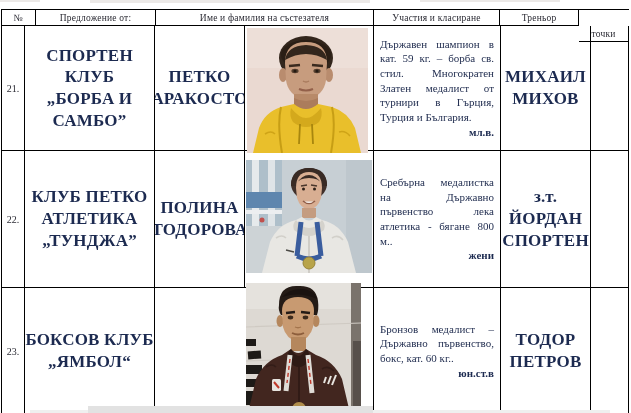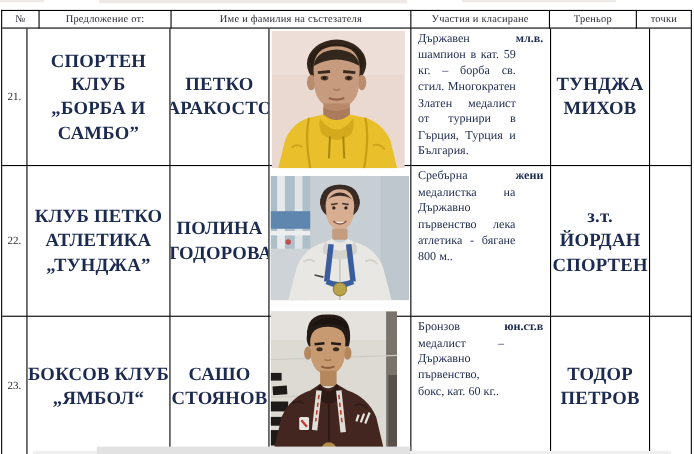--- a/index.html
+++ b/index.html
@@ -18,23 +18,23 @@
     display:flex;align-items:center;justify-content:center;
     color:#243052;overflow:hidden;
   }
   .cell.nb{border-bottom:none;}
   .hcell{font-size:9.5px;color:#2a2a33;letter-spacing:0.2px;}
   .numcell{font-size:10px;color:#2a2a33;}
   .strong{
     font-weight:bold;font-size:17px;line-height:1.28;color:#1c2a50;
     text-align:center;white-space:pre-line;letter-spacing:0.2px;
   }
-  .rescell{flex-direction:row;align-items:stretch;justify-content:center;padding:2px 6px;}
+  .rescell{flex-direction:column;align-items:stretch;justify-content:center;padding:2px 6px;}
   .restext{font-size:11px;line-height:1.33;text-align:justify;color:#243052;}
-  .rescat{font-size:11px;line-height:1.33;font-weight:bold;text-align:left;color:#1c2a50;}
+  .rescat{font-size:11px;line-height:1.33;font-weight:bold;text-align:right;color:#1c2a50;margin-left:16px;}
   .photo{position:absolute;z-index:5;}
   .photo svg{display:block;}
   .bottom-strip{position:absolute;z-index:6;background:#e2e2e2;}
   .bottom-line{position:absolute;z-index:6;background:#efefef;}
 </style>
 </head>
 <body>
 
 <div class="page">
 
@@ -52,42 +52,42 @@
       </div>
     <div class="cell hcell" style="left:34px;top:0;width:120px;height:16px;">
         <span>Предложение от:</span>
       </div>
     <div class="cell hcell" style="left:498px;top:0;width:79px;height:16px;">
         <span>Треньор</span>
       </div>
     <div class="cell hcell" style="left:372px;top:0;width:126px;height:16px;">
         <span>Участия и класиране</span>
       </div>
-    <div class="cell hcell" style="left:577px;top:0;width:50px;height:16px;align-items:center;">
+    <div class="cell hcell" style="left:577px;top:16px;width:50px;height:16px;align-items:center;">
         <span>точки</span>
       </div>
 
     <div class="cell numcell" style="left:0;top:16px;width:23px;height:125px;">
         <span>21.</span>
       </div>
     <div class="cell" style="left:23px;top:16px;width:130px;height:125px;">
         <div class="strong">СПОРТЕН КЛУБ
 „БОРБА И САМБО”</div>
       </div>
     <div class="cell" style="left:153px;top:16px;width:90px;height:125px;">
         <div class="strong">ПЕТКО
 САРАКОСТОВ</div>
       </div>
     <div class="cell" style="left:243px;top:16px;width:129px;height:125px;"></div>
     <div class="cell rescell" style="left:372px;top:16px;width:127px;height:125px;">
       <div class="restext">Държавен шампион в кат. 59 кг. – борба св. стил. Многократен Златен медалист от турнири в Гърция, Турция и България.</div>
       <div class="rescat">мл.в.</div>
     </div>
     <div class="cell" style="left:499px;top:16px;width:90px;height:125px;">
-        <div class="strong">ТУНДЖА
+        <div class="strong">МИХАИЛ
 МИХОВ</div>
       </div>
     <div class="cell" style="left:589px;top:16px;width:38px;height:125px;">
         <span></span>
       </div>
 
     <div class="cell numcell" style="left:0;top:141px;width:23px;height:137px;">
         <span>22.</span>
       </div>
     <div class="cell" style="left:23px;top:141px;width:130px;height:137px;">
@@ -111,24 +111,20 @@
     <div class="cell" style="left:589px;top:141px;width:38px;height:137px;">
         <span></span>
       </div>
 
     <div class="cell numcell nb" style="left:0;top:278px;width:23px;height:126px;text-align:right;">
         <span>23.</span>
       </div>
     <div class="cell nb" style="left:23px;top:278px;width:130px;height:126px;">
         <div class="strong">БОКСОВ КЛУБ
 „ЯМБОЛ“</div>
-      </div>
-    <div class="cell nb" style="left:153px;top:278px;width:90px;height:126px;">
-        <div class="strong">САШО
-СТОЯНОВ</div>
       </div>
     <div class="cell nb" style="left:243px;top:278px;width:129px;height:126px;"></div>
     <div class="cell rescell nb" style="left:372px;top:278px;width:127px;height:126px;">
       <div class="restext">Бронзов медалист – Държавно първенство, бокс, кат. 60 кг..</div>
       <div class="rescat">юн.ст.в</div>
     </div>
     <div class="cell nb" style="left:499px;top:278px;width:90px;height:126px;">
         <div class="strong">ТОДОР
 ПЕТРОВ</div>
       </div>

